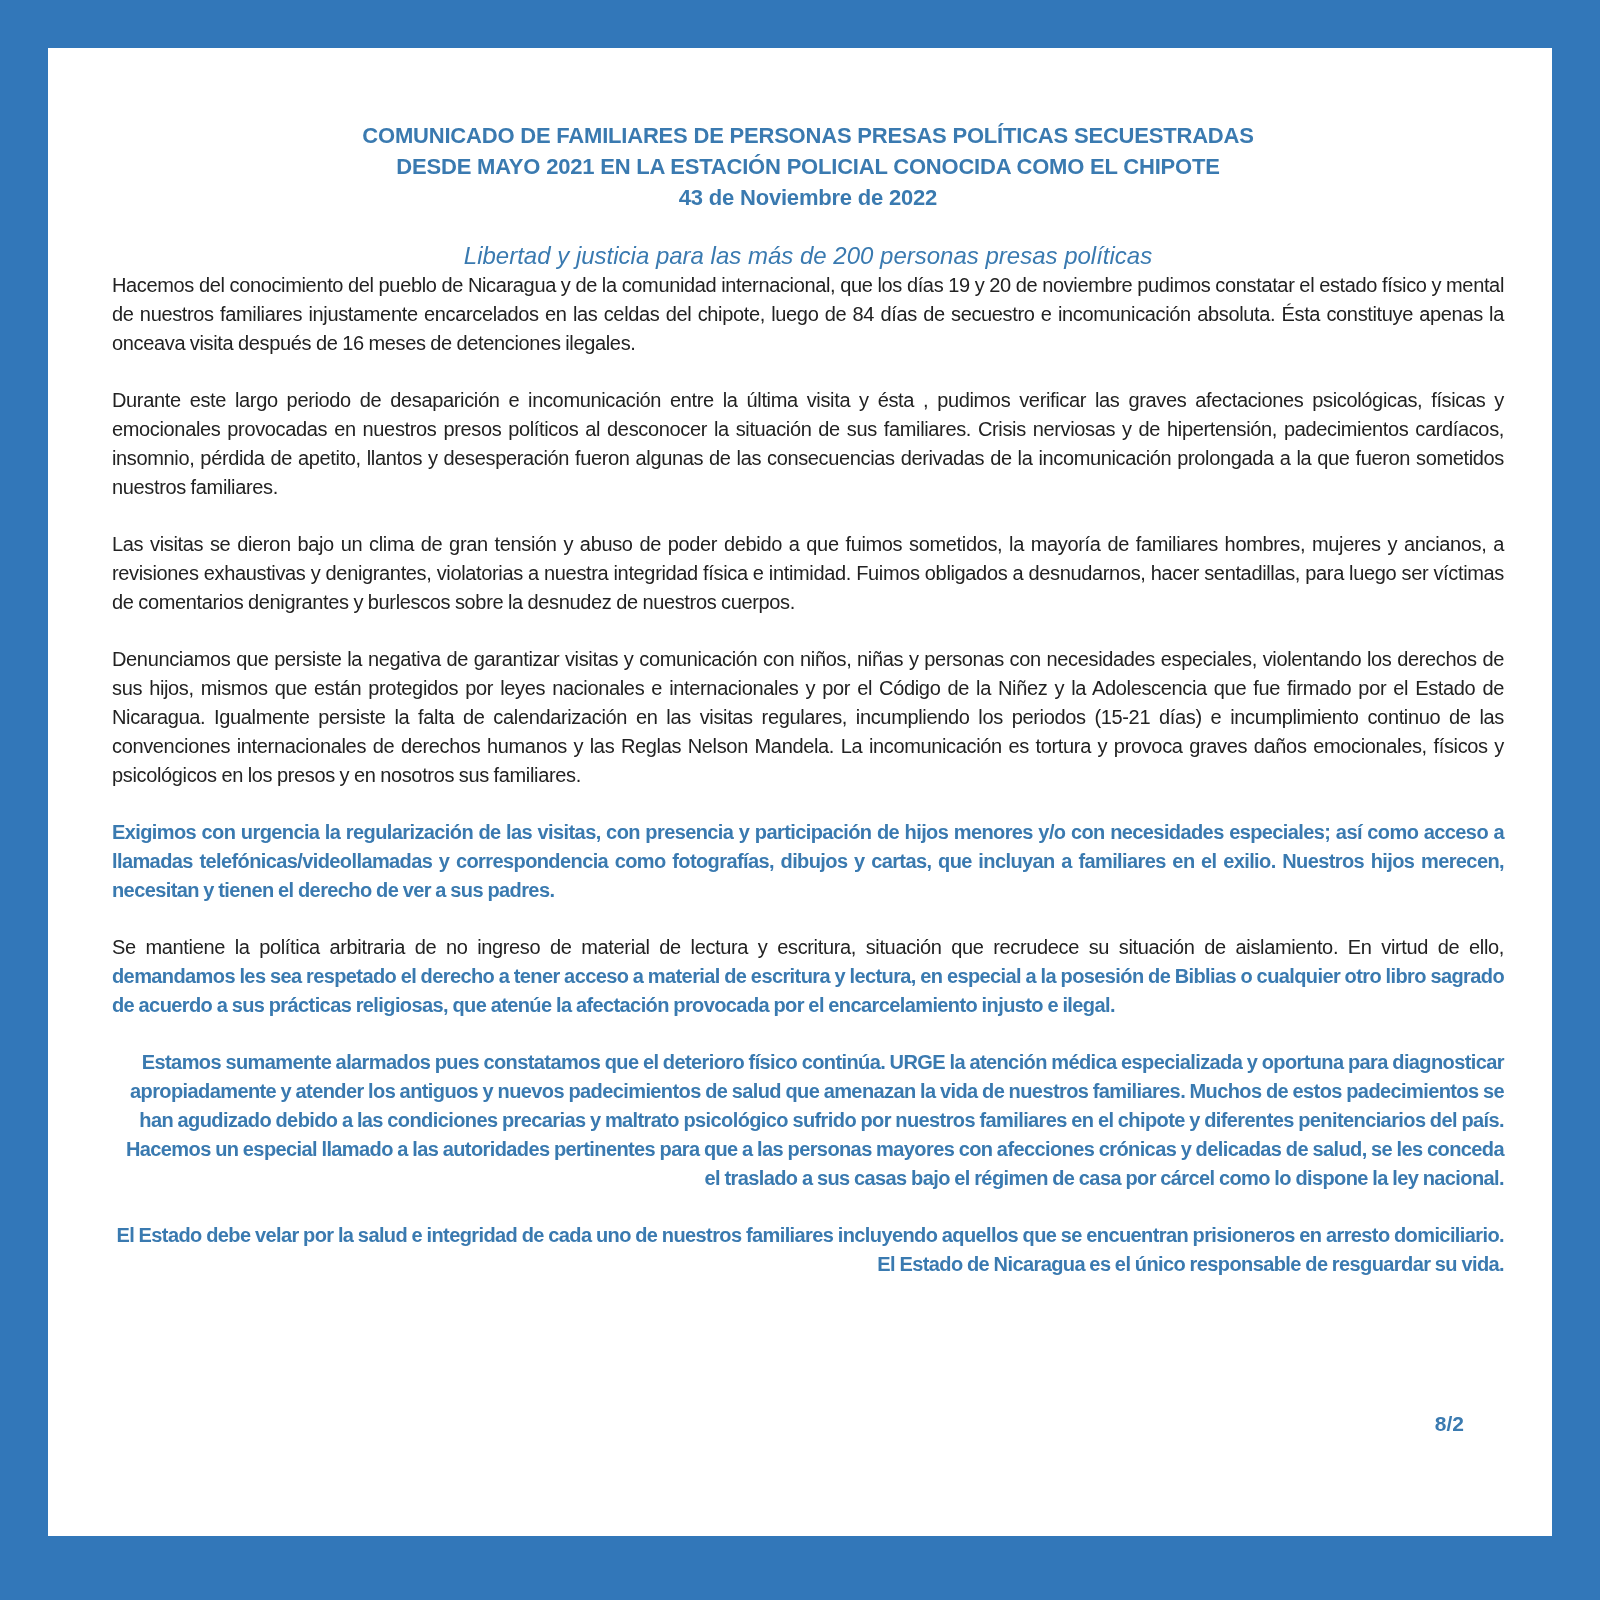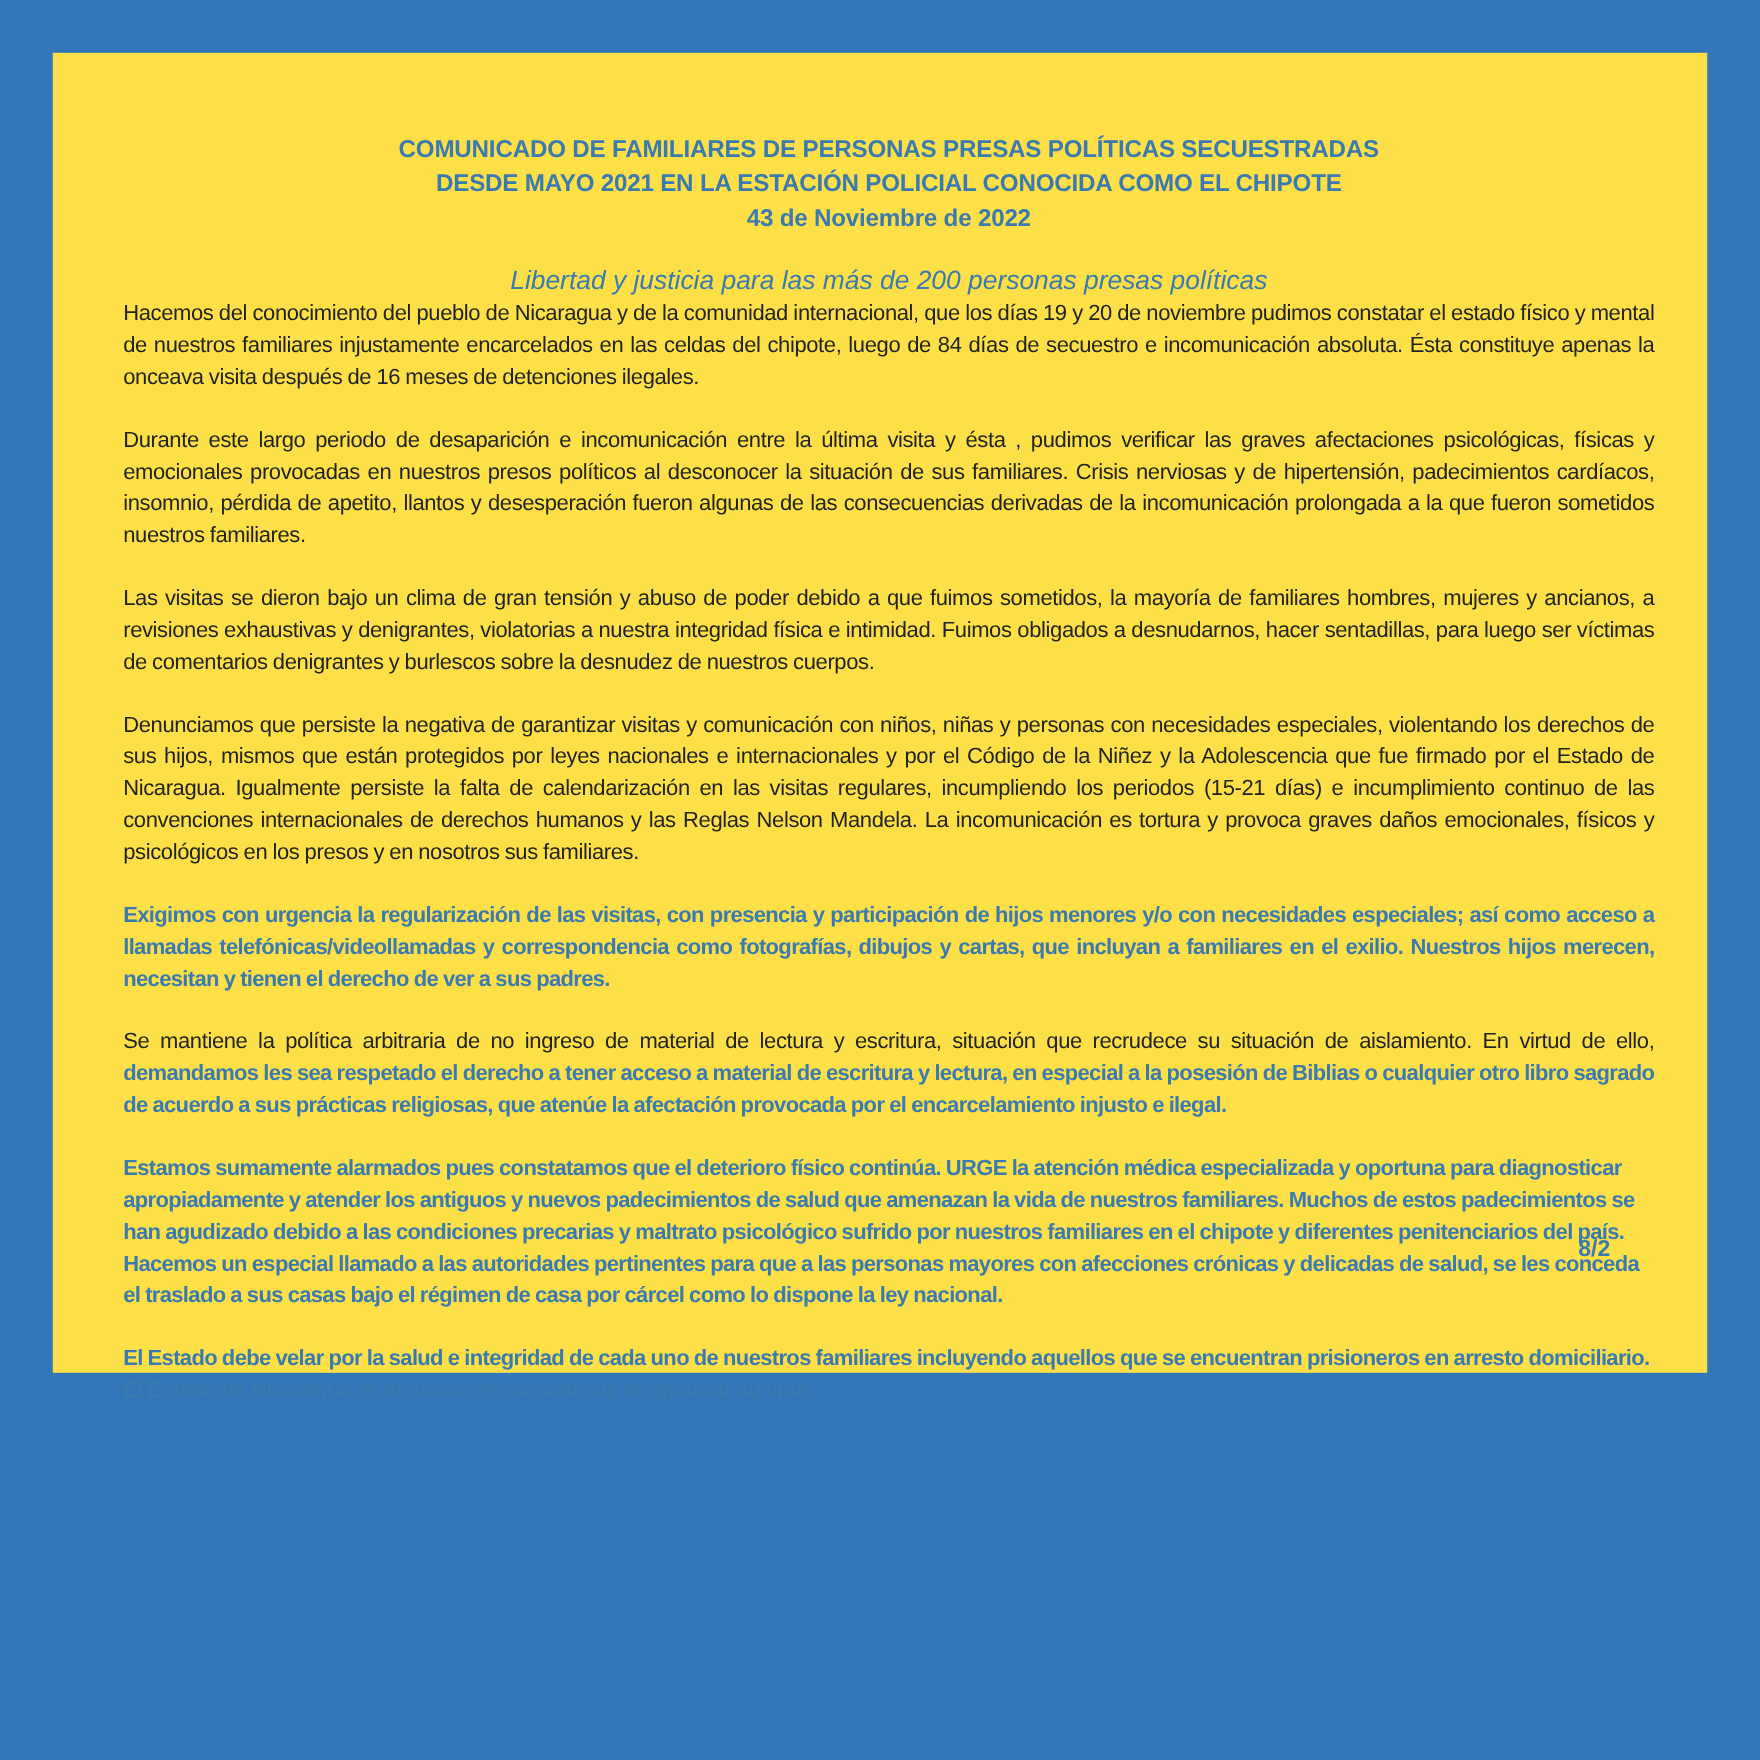--- a/index.html
+++ b/index.html
@@ -12,22 +12,22 @@
       background: #3277b9;
       position: relative;
       overflow: hidden;
       font-family: "Liberation Sans", sans-serif;
     }
     .panel {
       position: absolute;
       left: 48px;
       top: 48px;
       width: 1504px;
-      height: 1200px;
-      background: #fde047;
+      height: 1488px;
+      background: #ffffff;
     }
     .content {
       position: absolute;
       left: 64px;
       top: 72px;
       width: 1392px;
     }
     .header {
       text-align: center;
       color: #3a7ab0;
@@ -60,21 +60,21 @@
       font-weight: bold;
       letter-spacing: -0.6px;
     }
     .para .blue-inline {
       color: #3a7ab0;
       font-weight: bold;
       letter-spacing: -0.6px;
     }
     .p1 { }
     .gap { margin-top: 28px; }
-    .para.left { text-align: left; }
+    .para.left { text-align: right; }
     .page-num {
       position: absolute;
       right: 88px;
       bottom: 100px;
       color: #3a7ab0;
       font-weight: bold;
       font-size: 21px;
     }
   </style>
 </head>

